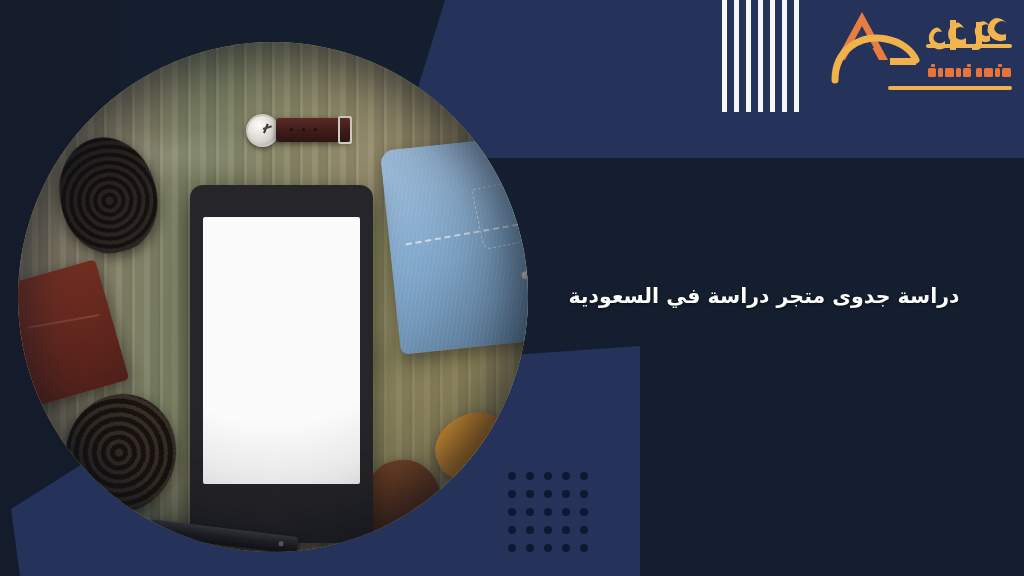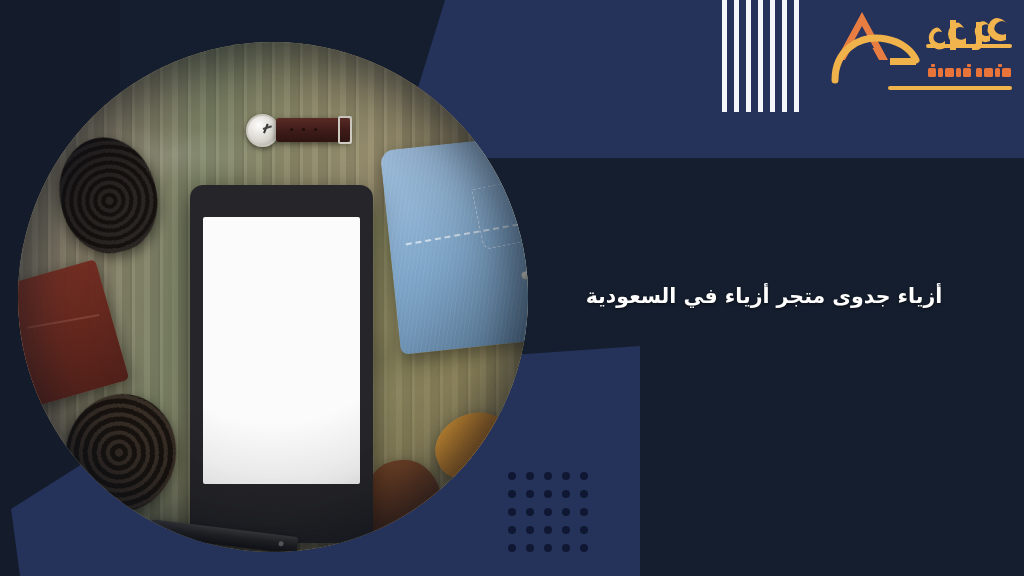--- a/index.html
+++ b/index.html
@@ -392,21 +392,21 @@
         <rect x="101" y="58" width="4" height="3" rx="1"></rect>
         <rect x="137" y="58" width="4" height="3" rx="1"></rect>
         <rect x="168" y="58" width="4" height="3" rx="1"></rect>
       </g>
 
       <rect x="58" y="80" width="124" height="4" rx="2" fill="#f0b24a"></rect>
     </svg>
 
   </div>
 
-  <div class="headline">أزياء جدوى متجر أزياء في السعودية</div>
+  <div class="headline">دراسة جدوى متجر دراسة في السعودية</div>
 
   <div class="dot-grid">
     <div class="dot"></div>
       <div class="dot"></div>
       <div class="dot"></div>
       <div class="dot"></div>
       <div class="dot"></div>
     <div class="dot"></div>
       <div class="dot"></div>
       <div class="dot"></div>

